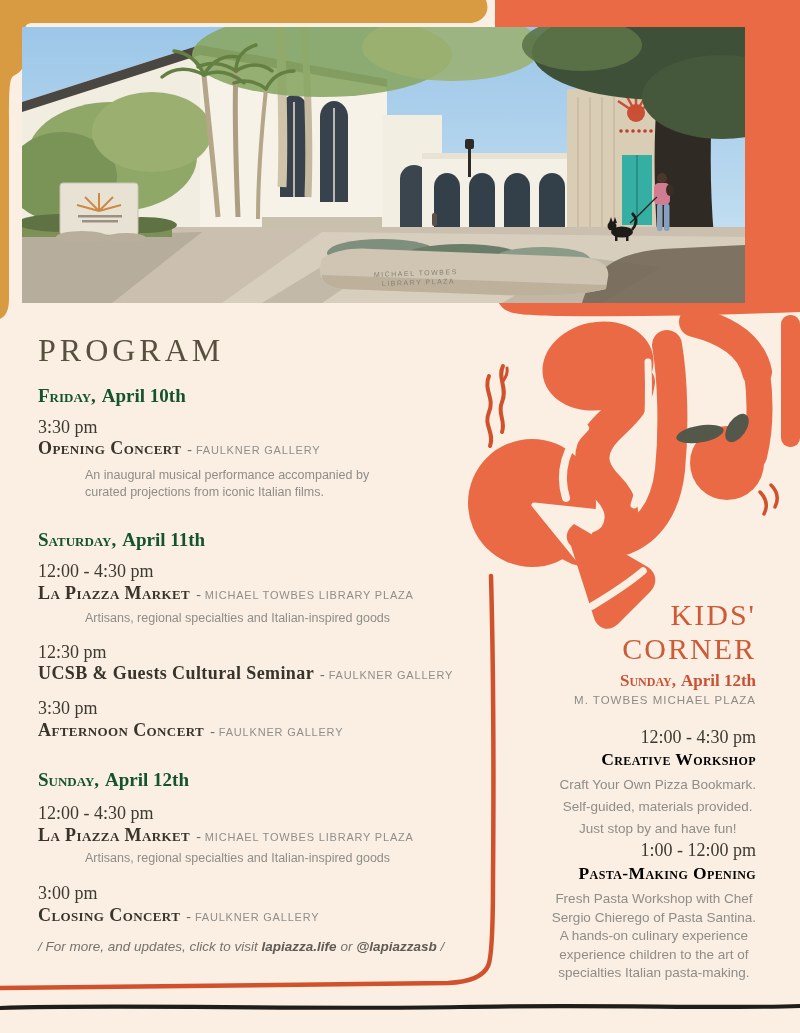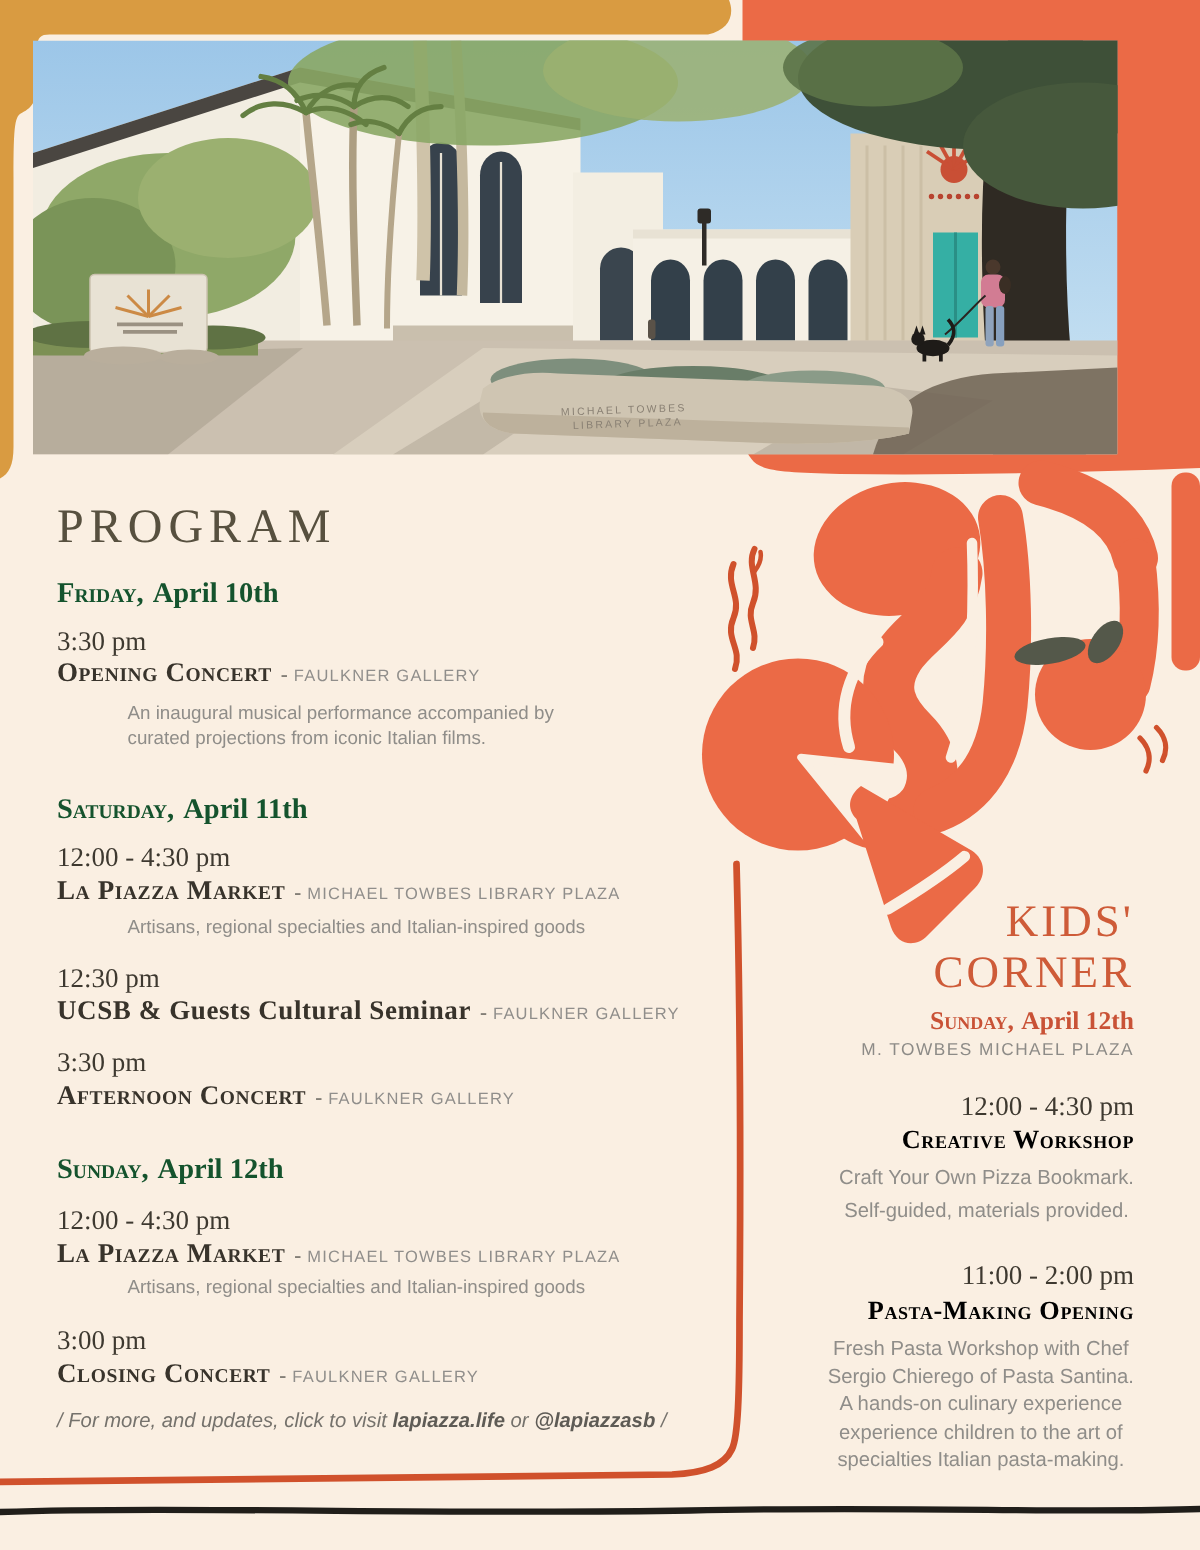--- a/index.html
+++ b/index.html
@@ -299,23 +299,24 @@
   <div class="kids-day" style="top:671px">
     <span class="sc">Sunday,</span><span class="date">April 12th</span>
   </div>
   <div class="kids-loc" style="top:694px">M. TOWBES MICHAEL PLAZA</div>
 
   <div class="kids-time" style="top:727px">12:00 - 4:30 pm</div>
   <div class="kids-evt sc" style="top:749px">Creative Workshop</div>
   <div class="kids-desc lh22" style="top:774px">
     <div>Craft Your Own Pizza Bookmark.</div>
     <div>Self-guided, materials provided.</div>
-  </div>
-
-  <div class="kids-time" style="top:840px">11:00 - 2:00 pm</div>
+    <div>Just stop by and have fun!</div>
+  </div>
+
+  <div class="kids-time" style="top:840px">1:00 - 12:00 pm</div>
   <div class="kids-evt sc" style="top:863px">Pasta-Making Opening</div>
   <div class="kids-desc lh18" style="top:890px">
     <div>Fresh Pasta Workshop with Chef</div>
     <div>Sergio Chierego of Pasta Santina.</div>
     <div>A hands-on culinary experience</div>
     <div>experience children to the art of</div>
     <div>specialties Italian pasta-making.</div>
   </div>
 </div>
 

